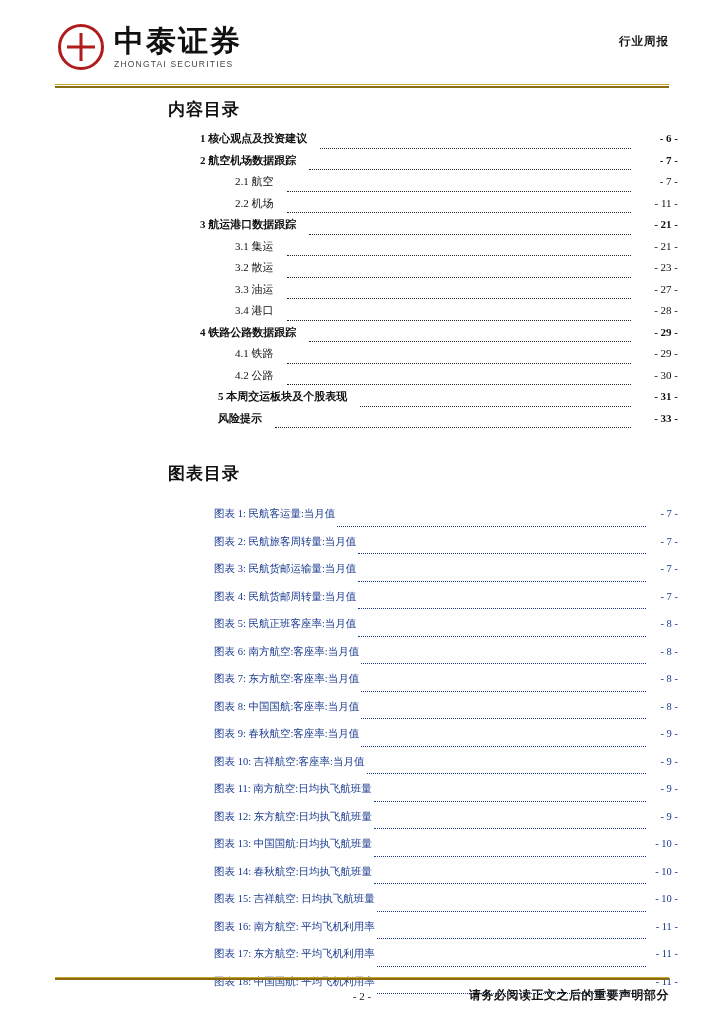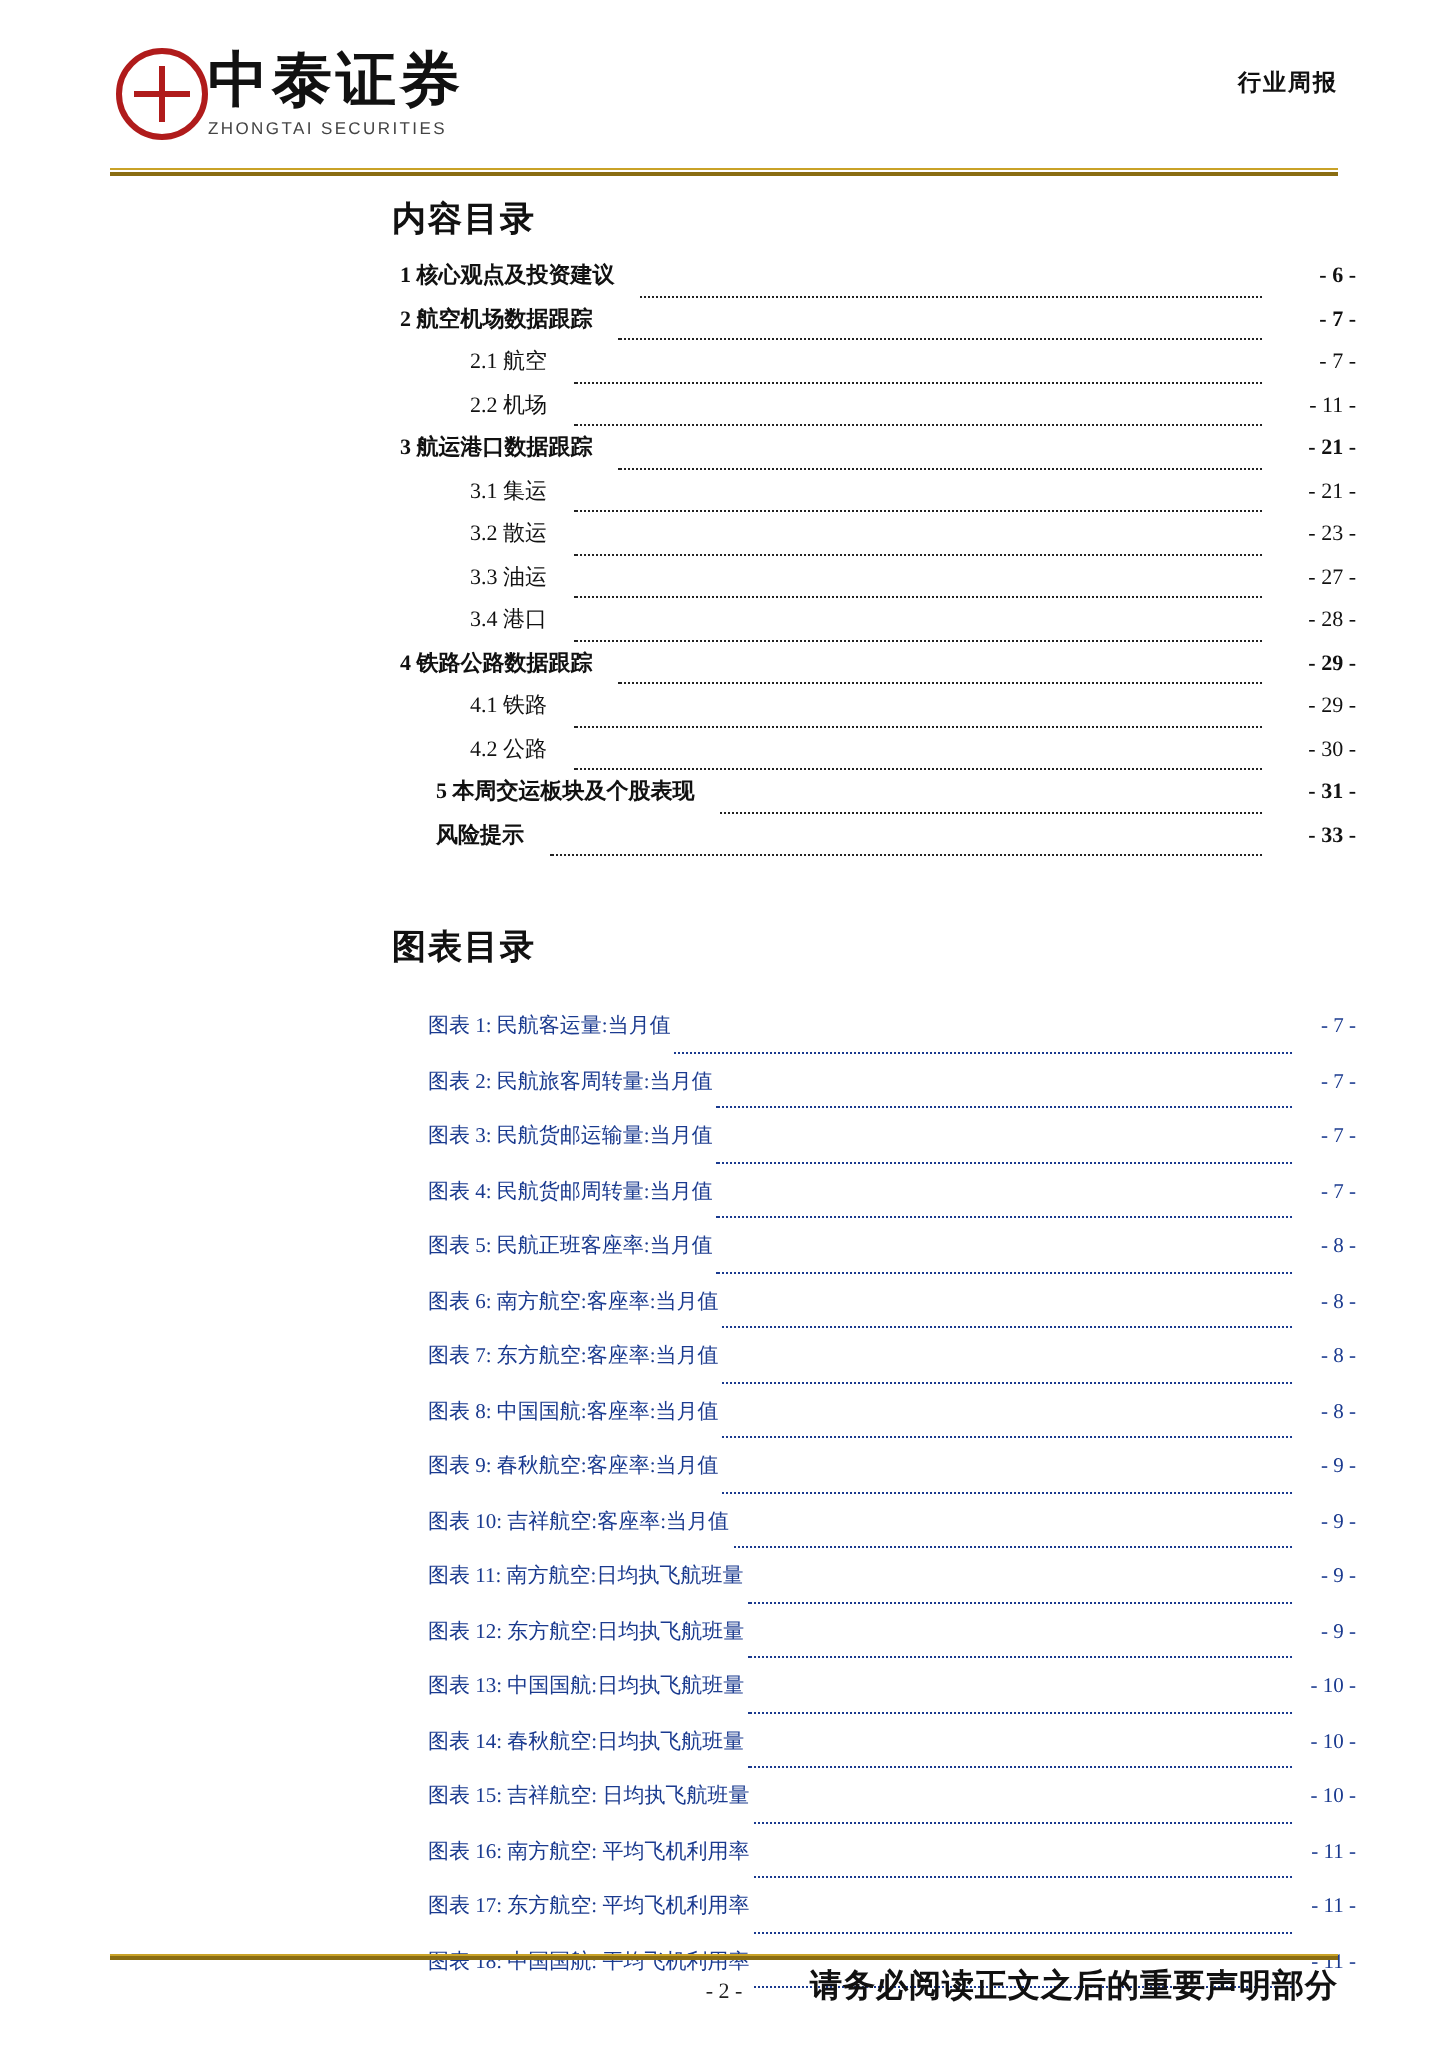--- a/index.html
+++ b/index.html
@@ -60,20 +60,21 @@
     content: "";
     position: absolute;
     top: 50%;
     left: 6px;
     width: 28px;
     height: 3px;
     background: #b01b1b;
     transform: translateY(-50%);
   }
   .logo-text {
+    margin-left: 10px;
   }
   .logo-cn {
     font-family: "Liberation Serif", "DejaVu Serif", serif;
     font-size: 30px;
     font-weight: bold;
     letter-spacing: 2px;
     color: #111;
     line-height: 32px;
   }
   .logo-en {
@@ -105,21 +106,21 @@
     left: 55px;
     right: 55px;
     top: 86px;
     height: 2px;
     background: #8a6d12;
   }
 
   
   .section-title {
     position: absolute;
-    left: 196px;
+    left: 168px;
     font-size: 17px;
     font-weight: bold;
     color: #111;
     letter-spacing: 1px;
   }
   #toc-title { top: 98px; }
   #fig-title { top: 462px; }
 
   
   .toc {
@@ -199,21 +200,21 @@
     right: 0;
     bottom: 22px;
     text-align: center;
     font-size: 11px;
     color: #222;
   }
   .footer-note {
     position: absolute;
     right: 55px;
     bottom: 20px;
-    font-size: 16px;
+    font-size: 12px;
     font-weight: bold;
     color: #111;
     letter-spacing: 0.5px;
   }
 </style>
 </head>
 <body>
 
 <div class="page">
 

